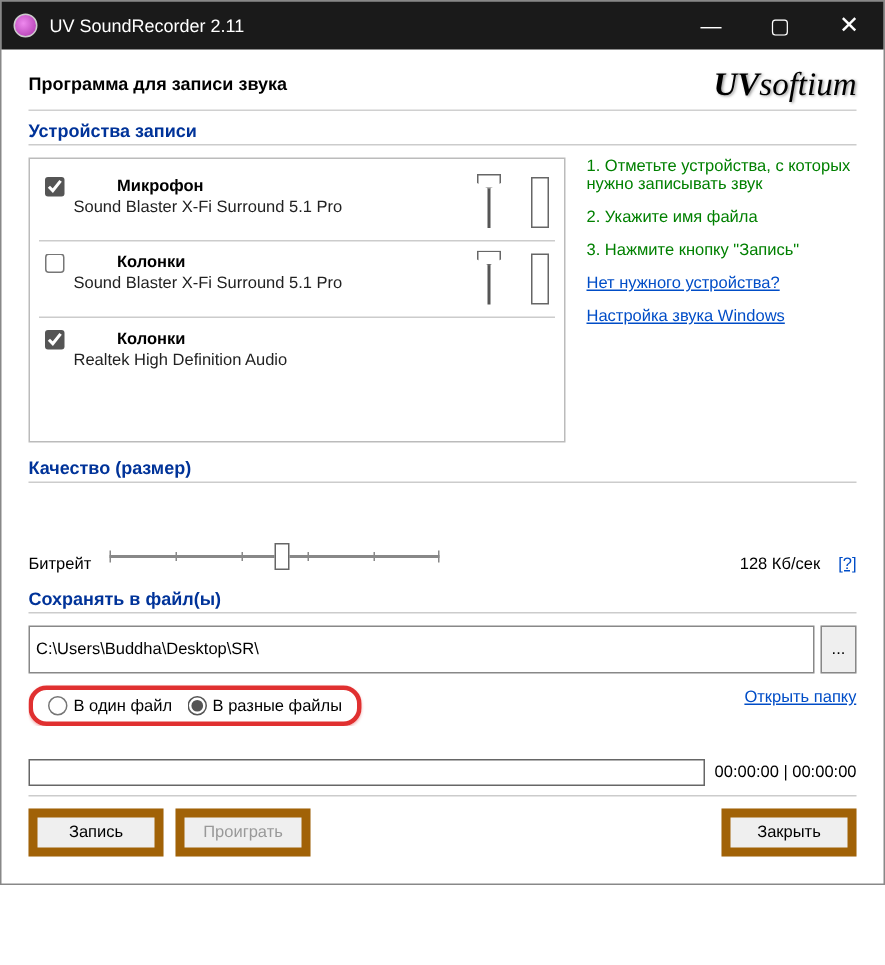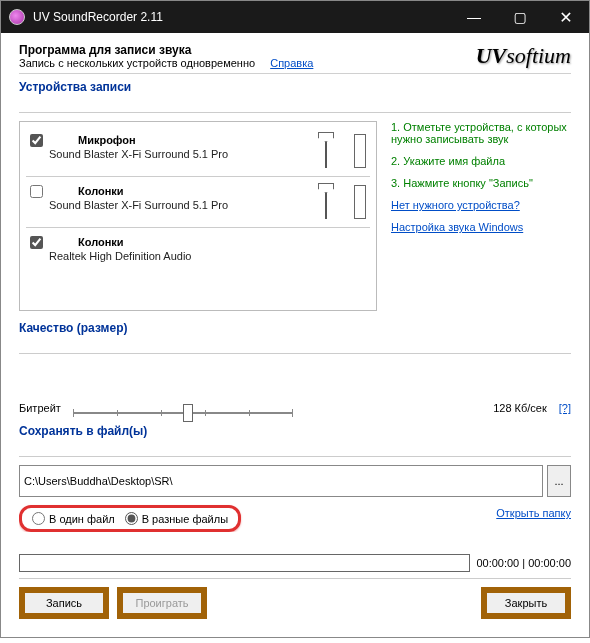--- a/index.html
+++ b/index.html
@@ -11,36 +11,36 @@
   .tbtn { width: 46px; height: 32px; display:flex; align-items:center; justify-content:center; color:#fff; font-size:14px; }
   .tbtn.close { font-size:16px; }
   .header { display:flex; padding:10px 18px 4px 18px; align-items:center; }
   .header .left b { font-size: 12px; font-weight: bold; }
   .header .left div { font-size: 11px; }
   .header .left a { color: #004DC7; text-decoration: underline; margin-left: 12px; }
   .header .logo { margin-left:auto; font-family: Georgia, serif; font-style: italic; font-size: 22px; text-shadow: 1px 1px 2px #999; }
   .logo b { font-weight: bold; font-style: italic; }
   hr.sep { border: none; border-top: 1px solid #d0d0d0; margin: 0 18px; }
   .section { padding: 6px 18px 4px 18px; }
-  .section-title { color: #003399; font-weight: bold; font-size: 12px; border-bottom: 1px solid #ccc; padding-bottom: 18px; margin-bottom: 8px; }
+  .section-title { color: #003399; font-weight: bold; font-size: 12px; border-bottom: 1px solid #ccc; padding-bottom: 2px; margin-bottom: 8px; }
   .devices { display:flex; gap: 14px; }
   .devlist { flex: 1; border:1px solid #bbb; padding:6px; height:190px; overflow:hidden; background:#fff; }
   .dev { display:flex; align-items:flex-start; gap:6px; padding:6px 4px; border-bottom:0; }
   .dev .info { flex:1; }
   .dev .info b { font-size:11px; font-weight:bold;padding-left:29px; }
   .dev .info div { font-size:11px; color:#222; margin-top:2px; }
   .slider { width:36px; display:flex; align-items:center; justify-content:center; }
   .slider .track { width:2px; height:34px; background:#555; position:relative; margin-right:8px;}
   .slider .thumb { position:absolute; top:-2px; left:-7px; width:16px; height:10px; background:#fff; border:1px solid #666; clip-path: polygon(0 0,100% 0,100% 60%,50% 100%,0 60%);}
   .meter { width:12px; height:34px; border:1px solid #666; background:#fff; }
   hr.devsep { border:none; border-top:1px solid #ccc; margin:2px 0;}
   .side { width:180px; }
   .side p { color:#008000; font-size:11px; margin-bottom:10px; }
   .side a { color:#004DC7; text-decoration: underline; display:block; margin-bottom:10px; font-size:11px;}
-  .quality { display:flex; align-items:flex-end; gap:12px;margin-top:48px; }
+  .quality { display:flex; align-items:flex-start; gap:12px;margin-top:48px; }
   .bitrate-slider { flex:1; display:flex; align-items:center; }
   .btrack { height:2px; background:#888; width:220px; position:relative; }
   .btrack::before,.btrack::after { content:''; position:absolute; top:-3px; width:1px; height:8px; background:#888;}
   .btrack::before{left:0;} .btrack::after{right:0;}
   .btick { position:absolute; top:-2px; width:1px; height:6px; background:#888; }
   .bthumb { position:absolute; top:-8px; left:110px; width:10px; height:18px; background:#fff; border:1px solid #666; }
   .qlink { color:#004DC7; text-decoration:underline; }
   .pathrow { display:flex; gap:4px; }
   .pathrow input { flex:1; border:1px solid #888; padding:3px 4px; font-size:11px; font-family:Tahoma,sans-serif; height:32px; }
   .pathrow button { width:24px; border:1px solid #888; background:#efefef; font-size:11px; }
@@ -68,24 +68,20 @@
     <span>UV SoundRecorder 2.11</span>
     <div class="spacer"></div>
     <div class="tbtn">—</div>
     <div class="tbtn">▢</div>
     <div class="tbtn close">✕</div>
   </div>
 
   <div class="header">
     <div class="left">
       <b>Программа для записи звука</b>
-      <div>
-        <span>Запись с нескольких устройств одновременно</span>
-        <a href="#">Справка</a>
-      </div>
     </div>
     <span class="logo"><b>UV</b><span>softium</span></span>
   </div>
   <hr class="sep">
 
   <div class="section">
     <div class="section-title">Устройства записи</div>
     <div class="devices">
       <div class="devlist">
 

